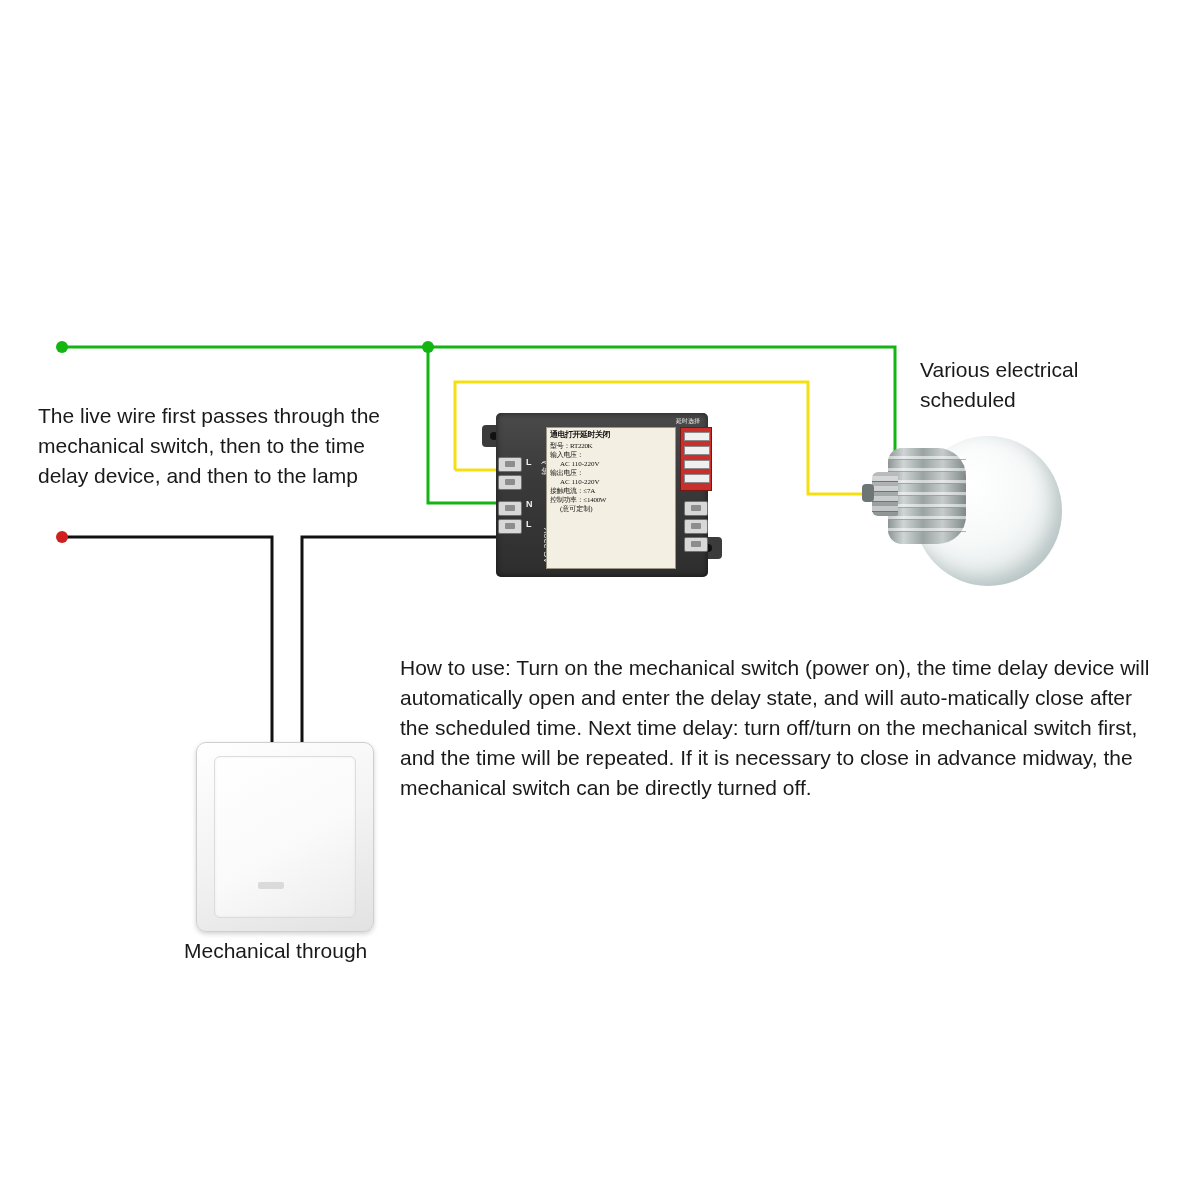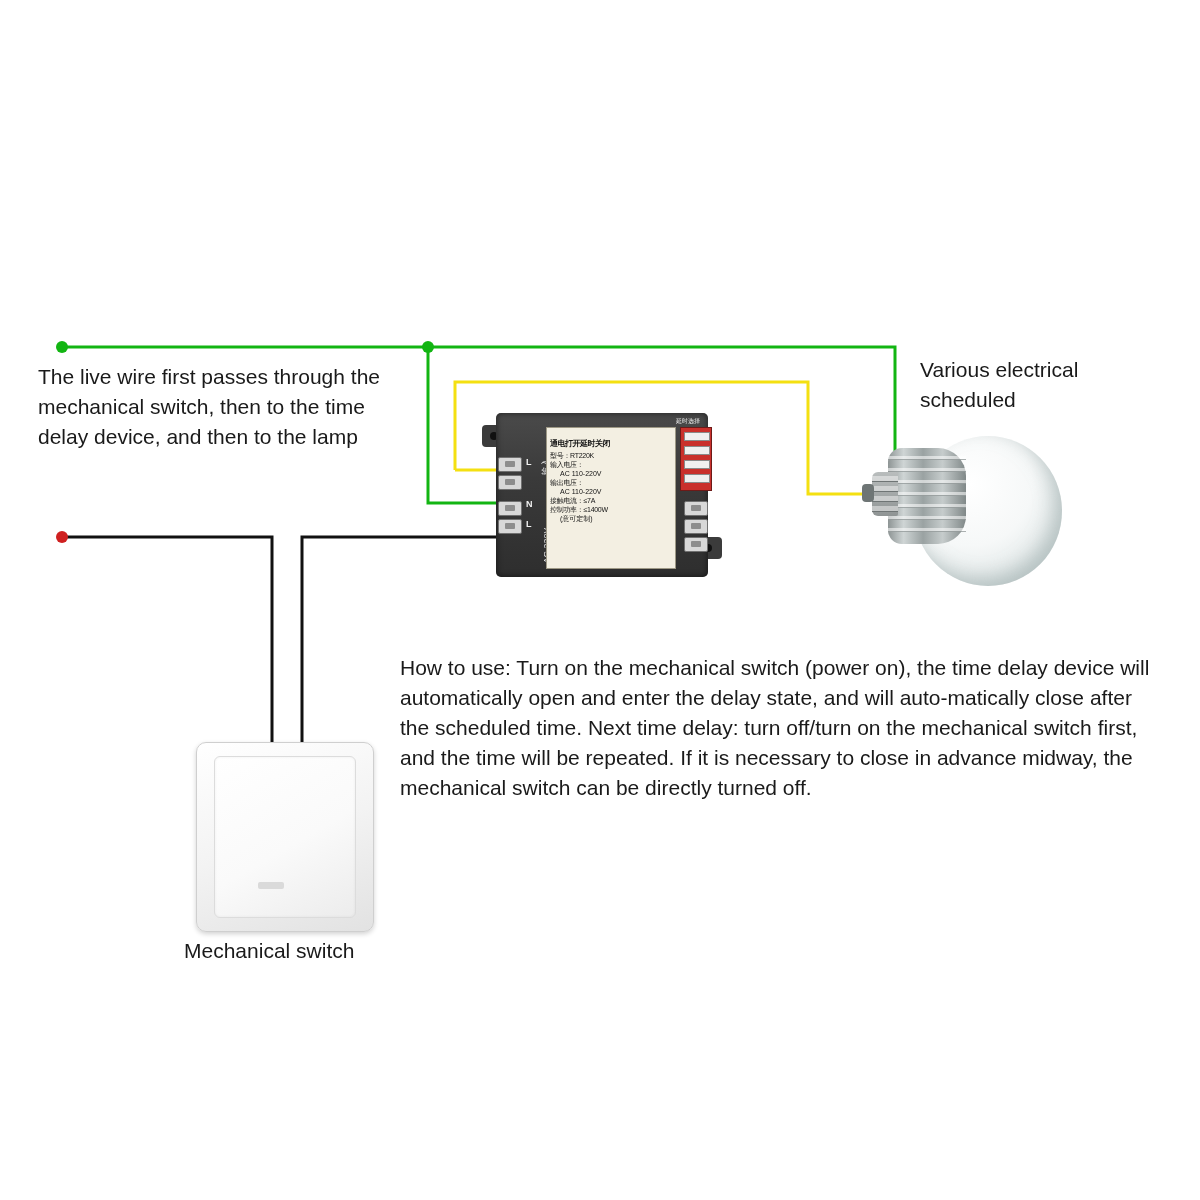--- a/index.html
+++ b/index.html
@@ -29,21 +29,21 @@
   
   #headline {
     left: 38px;
     top: 222px;
     width: 1120px;
   }
 
   
   #live-wire-note {
     left: 38px;
-    top: 362px;
+    top: 401px;
     width: 380px;
   }
 
   
   #appliance-label {
     left: 920px;
     top: 355px;
     width: 230px;
   }
 
@@ -112,23 +112,24 @@
     position: absolute;
     left: 50px;
     top: 14px;
     width: 130px;
     height: 142px;
     background: #f3efe2;
     border: 1px solid #9d9885;
     font-size: 7px;
     line-height: 9px;
     color: #111;
-    padding: 11px 3px;
+    padding: 2px 3px;
     box-sizing: border-box;
     overflow: hidden;
+    font-family: Liberation Serif, serif;
   }
   .mod-label .t1 {
     font-size: 8px;
     font-weight: bold;
     letter-spacing: -0.5px;
     display: block;
     margin-bottom: 3px;
   }
   .mod-label .row { display: block; letter-spacing: -0.3px; }
   .mod-label .ind { padding-left: 10px; display: block; }
@@ -294,21 +295,21 @@
   }
 </style>
 </head>
 <body>
 
 <div id="stage">
 
   <div class="txt" id="live-wire-note">The live wire first passes through the mechanical switch, then to the time delay device, and then to the lamp</div>
   <div class="txt" id="appliance-label">Various electrical scheduled</div>
   <div class="txt" id="howto">How to use: Turn on the mechanical switch (power on), the time delay device will automatically open and enter the delay state, and will auto-matically close after the scheduled time. Next time delay: turn off/turn on the mechanical switch first, and the time will be repeated. If it is necessary to close in advance midway, the mechanical switch can be directly turned off.</div>
-  <div class="txt" id="switch-label">Mechanical switch</div>
+  <div class="txt" id="switch-label">Mechanical through</div>
 
   <svg id="wires" viewBox="0 0 1200 1200">
 
     <polyline points="62,347 895,347 895,470" fill="none" stroke="#12b512" stroke-width="3"></polyline>
 
     <polyline points="428,347 428,503 498,503" fill="none" stroke="#12b512" stroke-width="3"></polyline>
 
     <polyline points="455,470 455,382 808,382 808,494 878,494" fill="none" stroke="#f4e011" stroke-width="3"></polyline>
 
     <polyline points="455,470 498,470" fill="none" stroke="#f4e011" stroke-width="3"></polyline>

